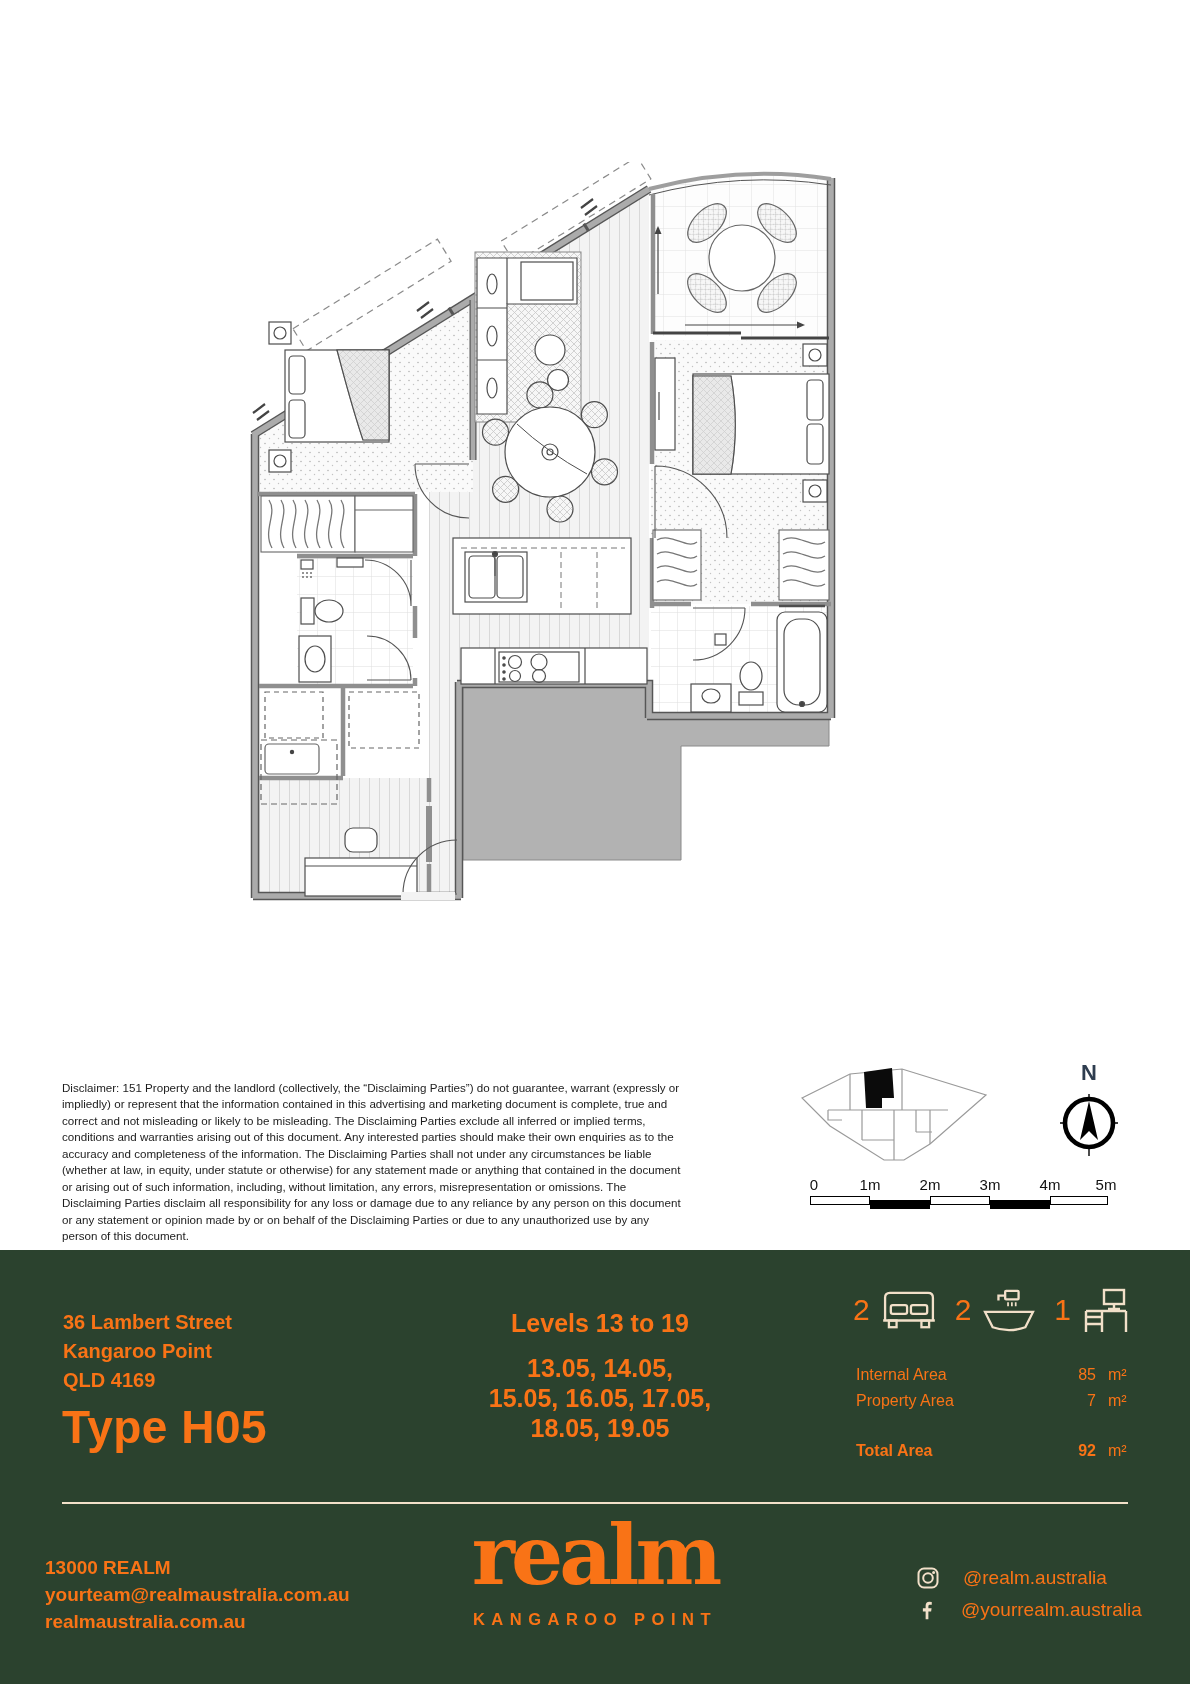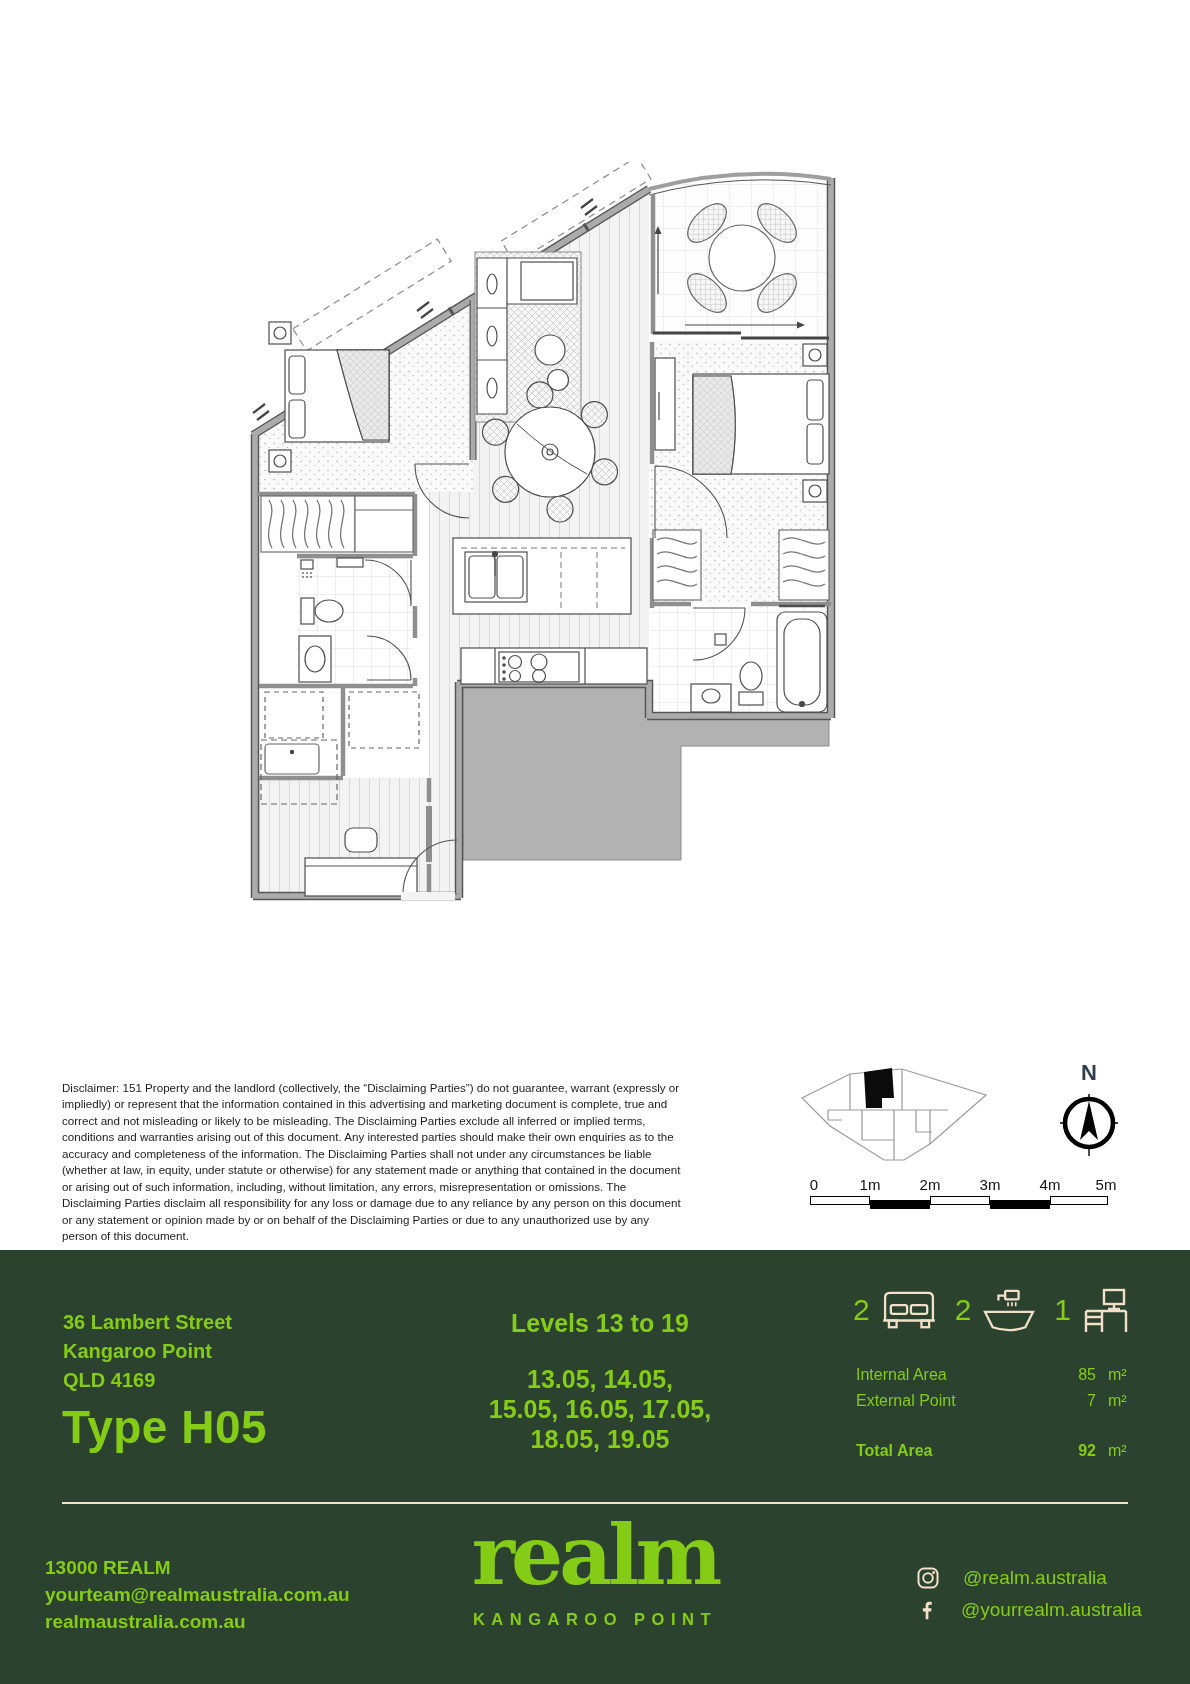--- a/index.html
+++ b/index.html
@@ -24,27 +24,27 @@
   .scalebar { position:absolute; left:810px; top:1176px; width:300px; height:40px; }
   .scalebar .labels { position:relative; height:20px; font-size:15px; color:#111; }
   .scalebar .labels span { position:absolute; transform:translateX(-50%); }
   .scalebar .bar { position:relative; height:16px; }
   .scalebar .seg { position:absolute; height:9px; }
   .seg.w { background:#fff; border:1.6px solid #000; top:0; }
   .seg.b { background:#000; top:4px; }
   
   .footer {
     position:absolute; left:0; top:1250px; width:1190px; height:434px;
-    background:#2b422e; color:#84cc16;
+    background:#2b422e; color:#f97316;
   }
   .addr { position:absolute; left:63px; top:58px; font-size:20px; font-weight:bold; line-height:29px; }
   .type-title { position:absolute; left:62px; top:150px; font-size:46px; font-weight:bold; letter-spacing:.5px; }
   .mid-col { position:absolute; left:430px; top:58px; width:340px; text-align:center;
              font-size:25px; font-weight:bold; line-height:30px; }
-  .mid-col .units { margin-top:26px; }
+  .mid-col .units { margin-top:15px; }
   .feat-row { position:absolute; left:853px; top:36px; width:278px; display:flex;
               align-items:center; justify-content:space-between; }
   .feat { display:flex; align-items:center; gap:10px; }
   .feat .num { font-size:30px; }
   .areas { position:absolute; left:856px; top:112px; width:276px; font-size:16px; }
   .area-row { display:grid; grid-template-columns:1fr 48px 36px; padding:4px 0; }
   .area-row .val { text-align:right; }
   .area-row .unit { padding-left:12px; }
   .area-row.total { font-weight:bold; margin-top:24px; }
   .divider { position:absolute; left:62px; top:252px; width:1066px; height:1.5px; background:#f2e0c9; }
@@ -409,21 +409,21 @@
       </div>
     </div>
 
     <div class="areas">
       <div class="area-row">
         <span>Internal Area</span>
         <span class="val">85</span>
         <span class="unit">m²</span>
       </div>
       <div class="area-row">
-        <span>External Point</span>
+        <span>Property Area</span>
         <span class="val">7</span>
         <span class="unit">m²</span>
       </div>
       <div class="area-row total">
         <span>Total Area</span>
         <span class="val">92</span>
         <span class="unit" style="font-weight:normal">m²</span>
       </div>
     </div>
 

